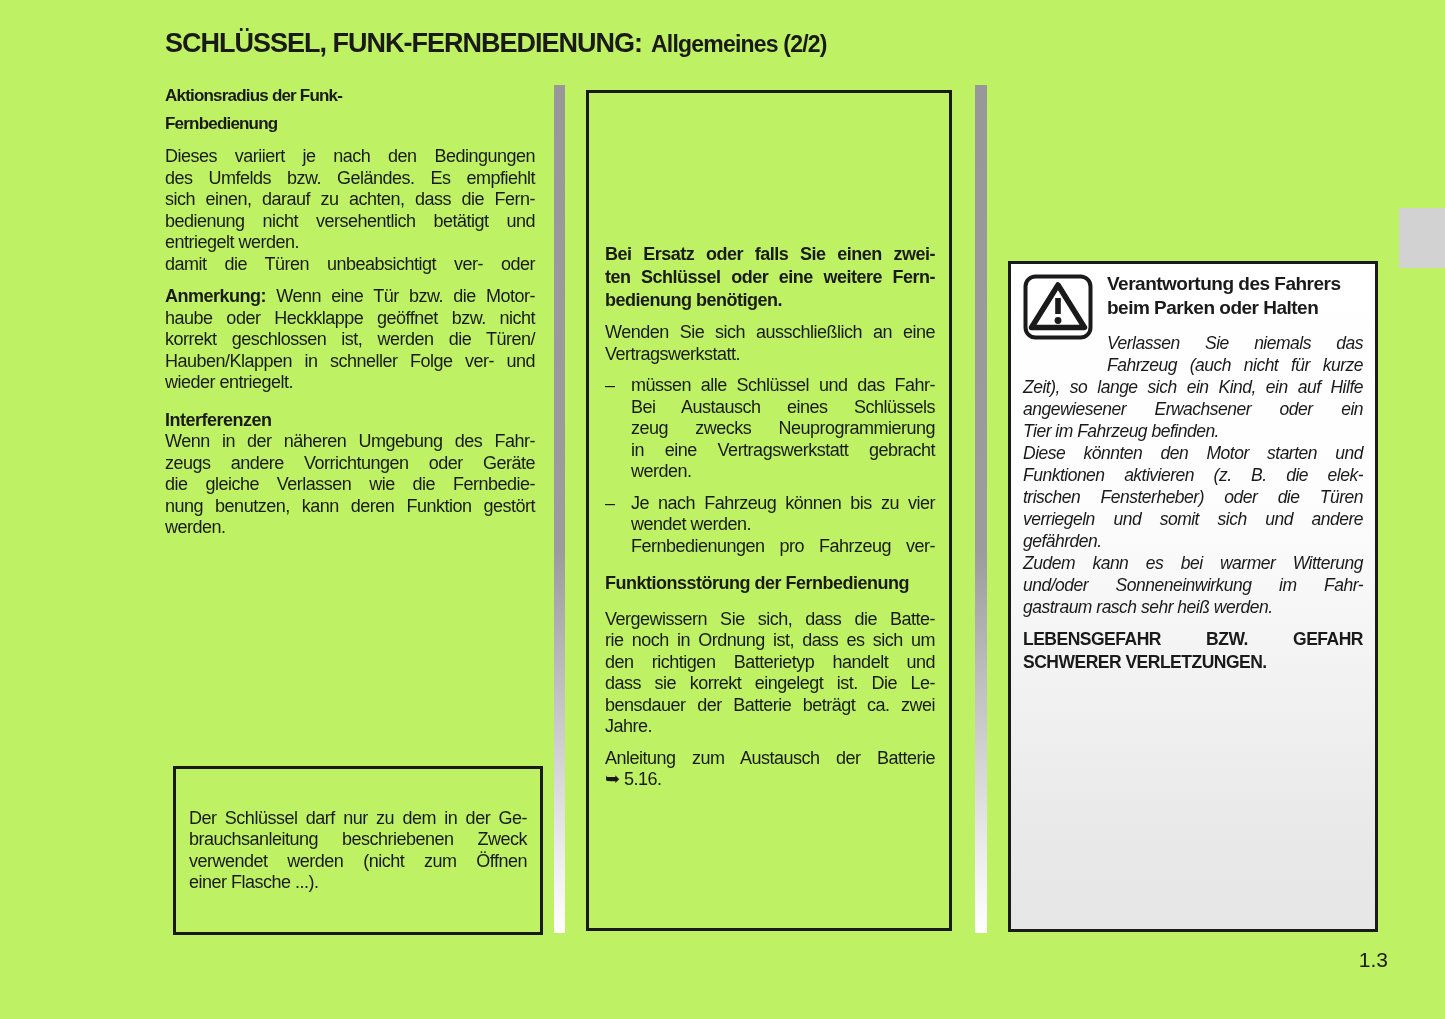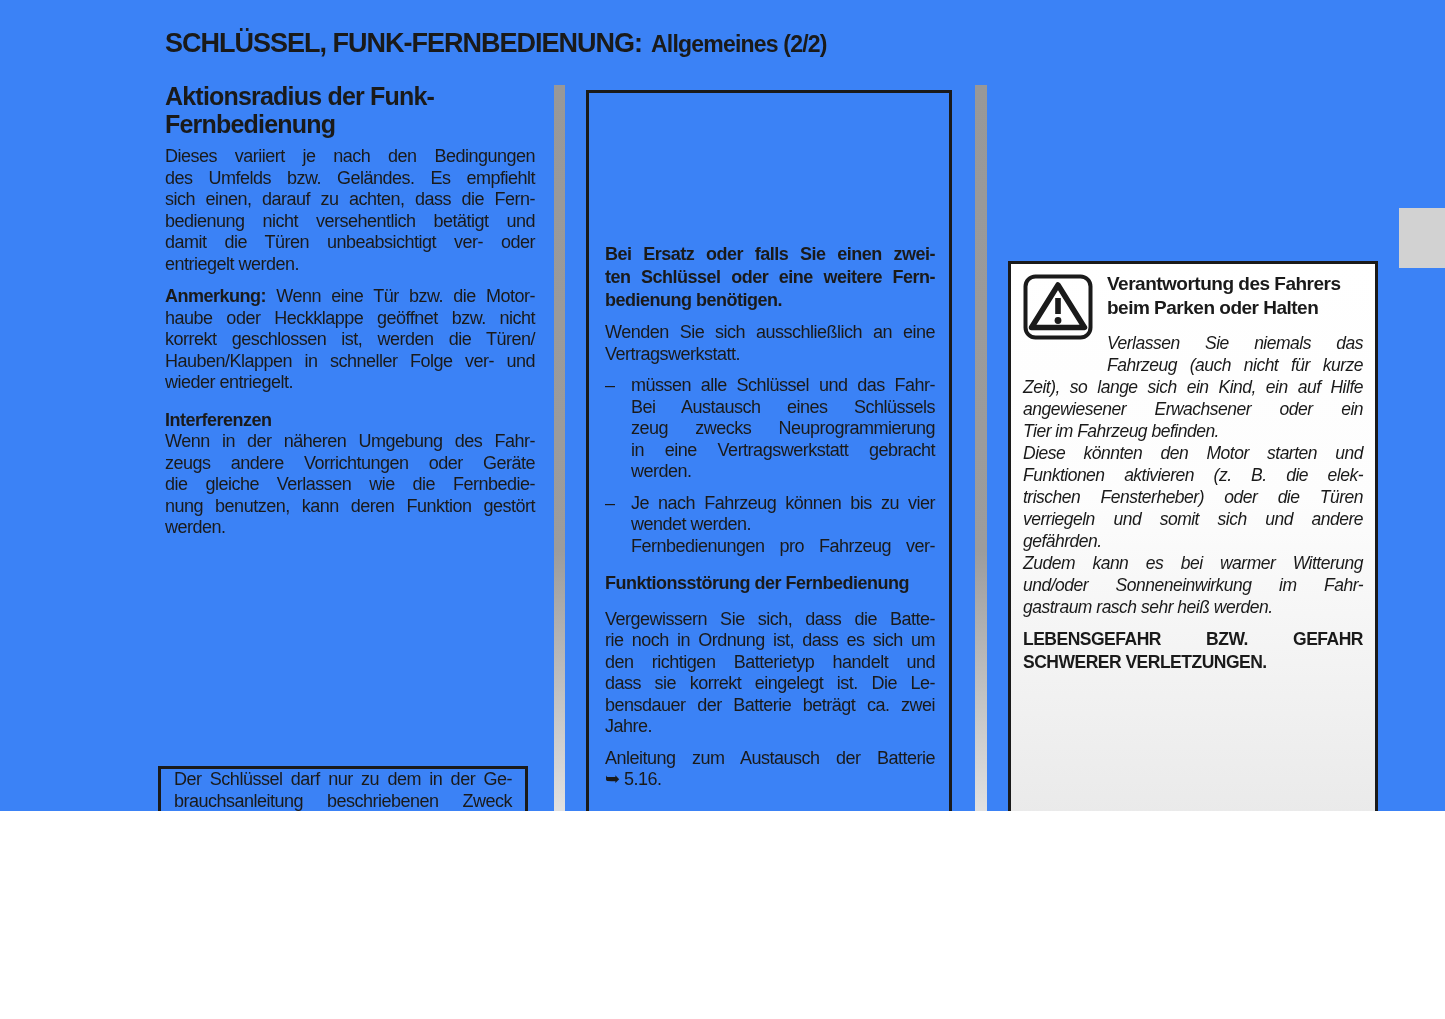--- a/index.html
+++ b/index.html
@@ -1,39 +1,39 @@
 <!DOCTYPE html>
 <html><head>
 <meta charset="utf-8">
 <style>
   html,body { margin:0; padding:0; background:#ffffff; }
   .page {
-    position:relative; width:1445px; height:811px; overflow:hidden;
-    background:#3b82f6; color:#1a1a1a;
+    position:relative; width:1445px; height:1019px; overflow:hidden;
+    background:#bef264; color:#1a1a1a;
     font-family:"Liberation Sans","DejaVu Sans",sans-serif;
   }
   
   .title-row { position:absolute; left:165px; top:28px; display:flex; align-items:baseline; gap:9px; white-space:nowrap; }
   .title-main { font-size:27px; font-weight:bold; letter-spacing:-1px; }
   .title-sub  { font-size:23px; font-weight:bold; letter-spacing:-0.8px; }
 
   
   .jline { text-align:justify; text-align-last:justify; }
   .jline.jlast { text-align-last:left; }
 
   
   .left-col { position:absolute; left:165px; top:82px; width:370px; font-size:18px; line-height:21.5px; letter-spacing:-0.5px; }
-  .left-col .h2 { font-size:25px; font-weight:bold; line-height:28px; letter-spacing:-0.8px; margin-bottom:8px; }
+  .left-col .h2 { font-size:17px; font-weight:bold; line-height:28px; letter-spacing:-0.8px; margin-bottom:8px; }
   .left-col .para { margin-bottom:11px; }
   .left-col .h3 { font-weight:bold; margin-top:16px; }
 
   .note-box {
-    position:absolute; left:158px; top:766px; width:370px; height:169px;
+    position:absolute; left:173px; top:766px; width:370px; height:169px;
     border:3px solid #1a1a1a; box-sizing:border-box;
-    display:flex; padding:0 13px;
+    display:flex; align-items:center; padding:0 13px;
     font-size:18px; line-height:21.5px; letter-spacing:-0.5px;
   }
   .note-box .inner { width:100%; }
 
   
   .vbar { position:absolute; top:85px; height:848px; background:linear-gradient(180deg,#989898 0%,#9c9c9c 55%,#efefef 92%,#ffffff 100%); }
   .vbar.one { left:554px; width:11px; }
   .vbar.two { left:975px; width:12px; }
 
   
@@ -80,22 +80,22 @@
   <div class="left-col">
     <div class="h2">
         <div class="jline jlast">Aktionsradius der Funk-</div>
         <div class="jline jlast">Fernbedienung</div>
       </div>
     <div class="para">
         <div class="jline">Dieses variiert je nach den Bedingungen</div>
         <div class="jline">des Umfelds bzw. Geländes. Es empfiehlt</div>
         <div class="jline">sich einen, darauf zu achten, dass die Fern-</div>
         <div class="jline">bedienung nicht versehentlich betätigt und</div>
+        <div class="jline jlast">entriegelt werden.</div>
         <div class="jline">damit die Türen unbeabsichtigt ver- oder</div>
-        <div class="jline jlast">entriegelt werden.</div>
       </div>
     <div class="para">
         <div class="jline"><b>Anmerkung:</b> Wenn eine Tür bzw. die Motor-</div>
         <div class="jline">haube oder Heckklappe geöffnet bzw. nicht</div>
         <div class="jline">korrekt geschlossen ist, werden die Türen/</div>
         <div class="jline">Hauben/Klappen in schneller Folge ver- und</div>
         <div class="jline jlast">wieder entriegelt.</div>
       </div>
     <div class="h3">Interferenzen</div>
     <div class="para">

